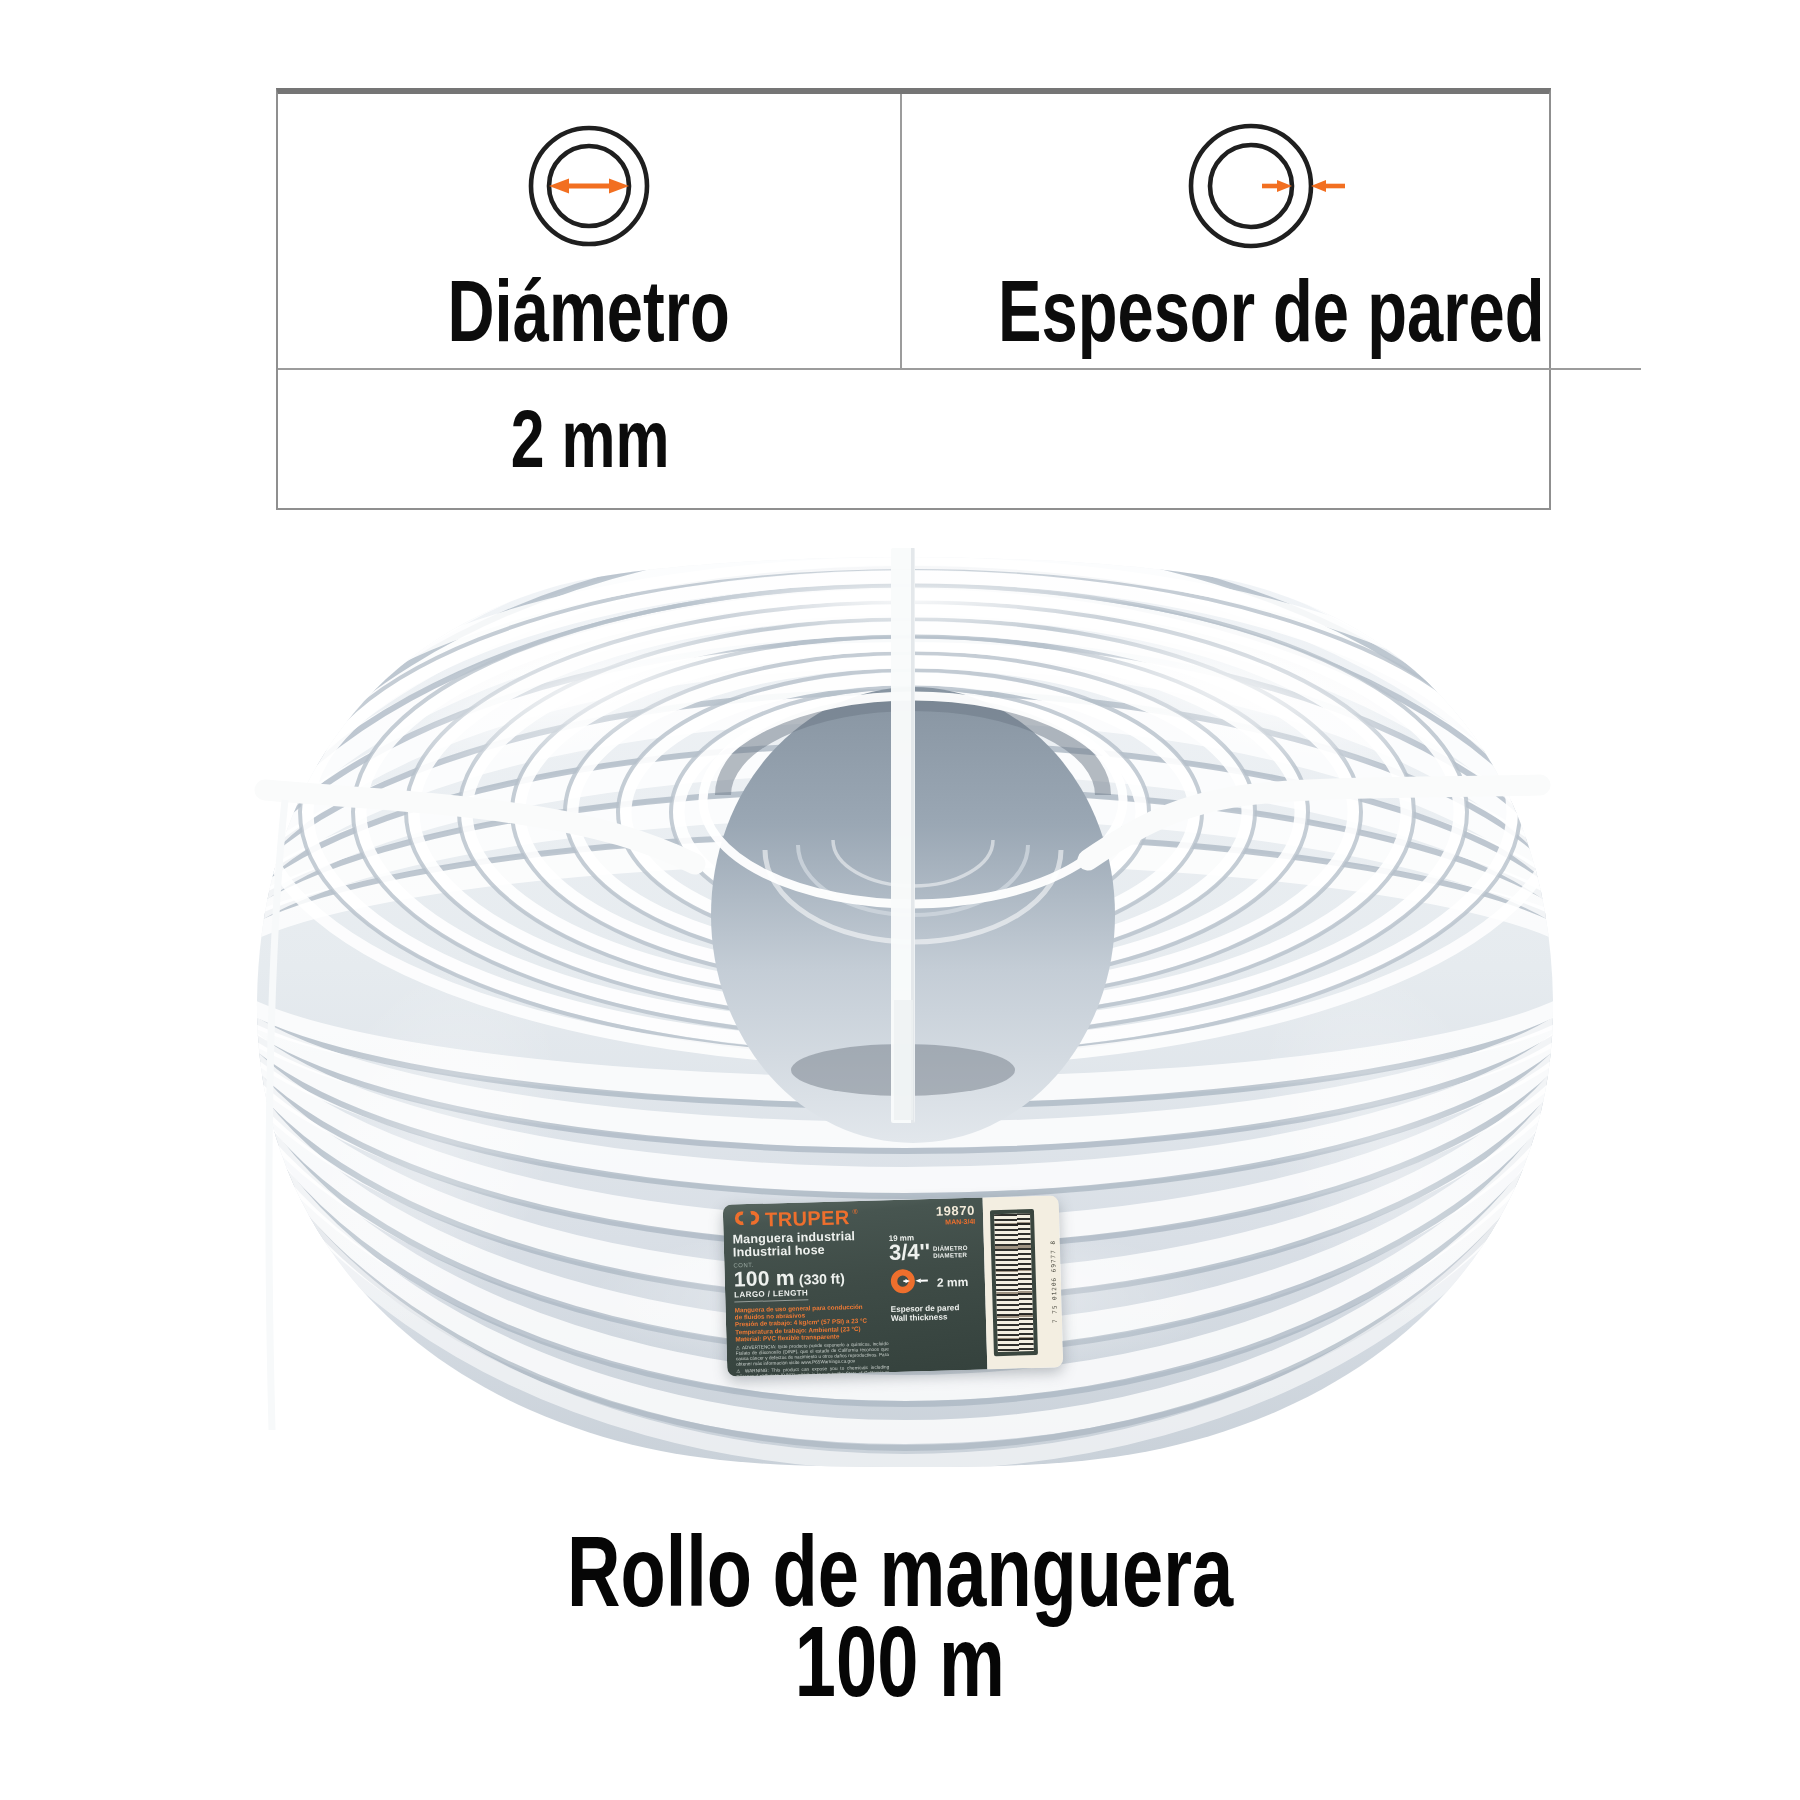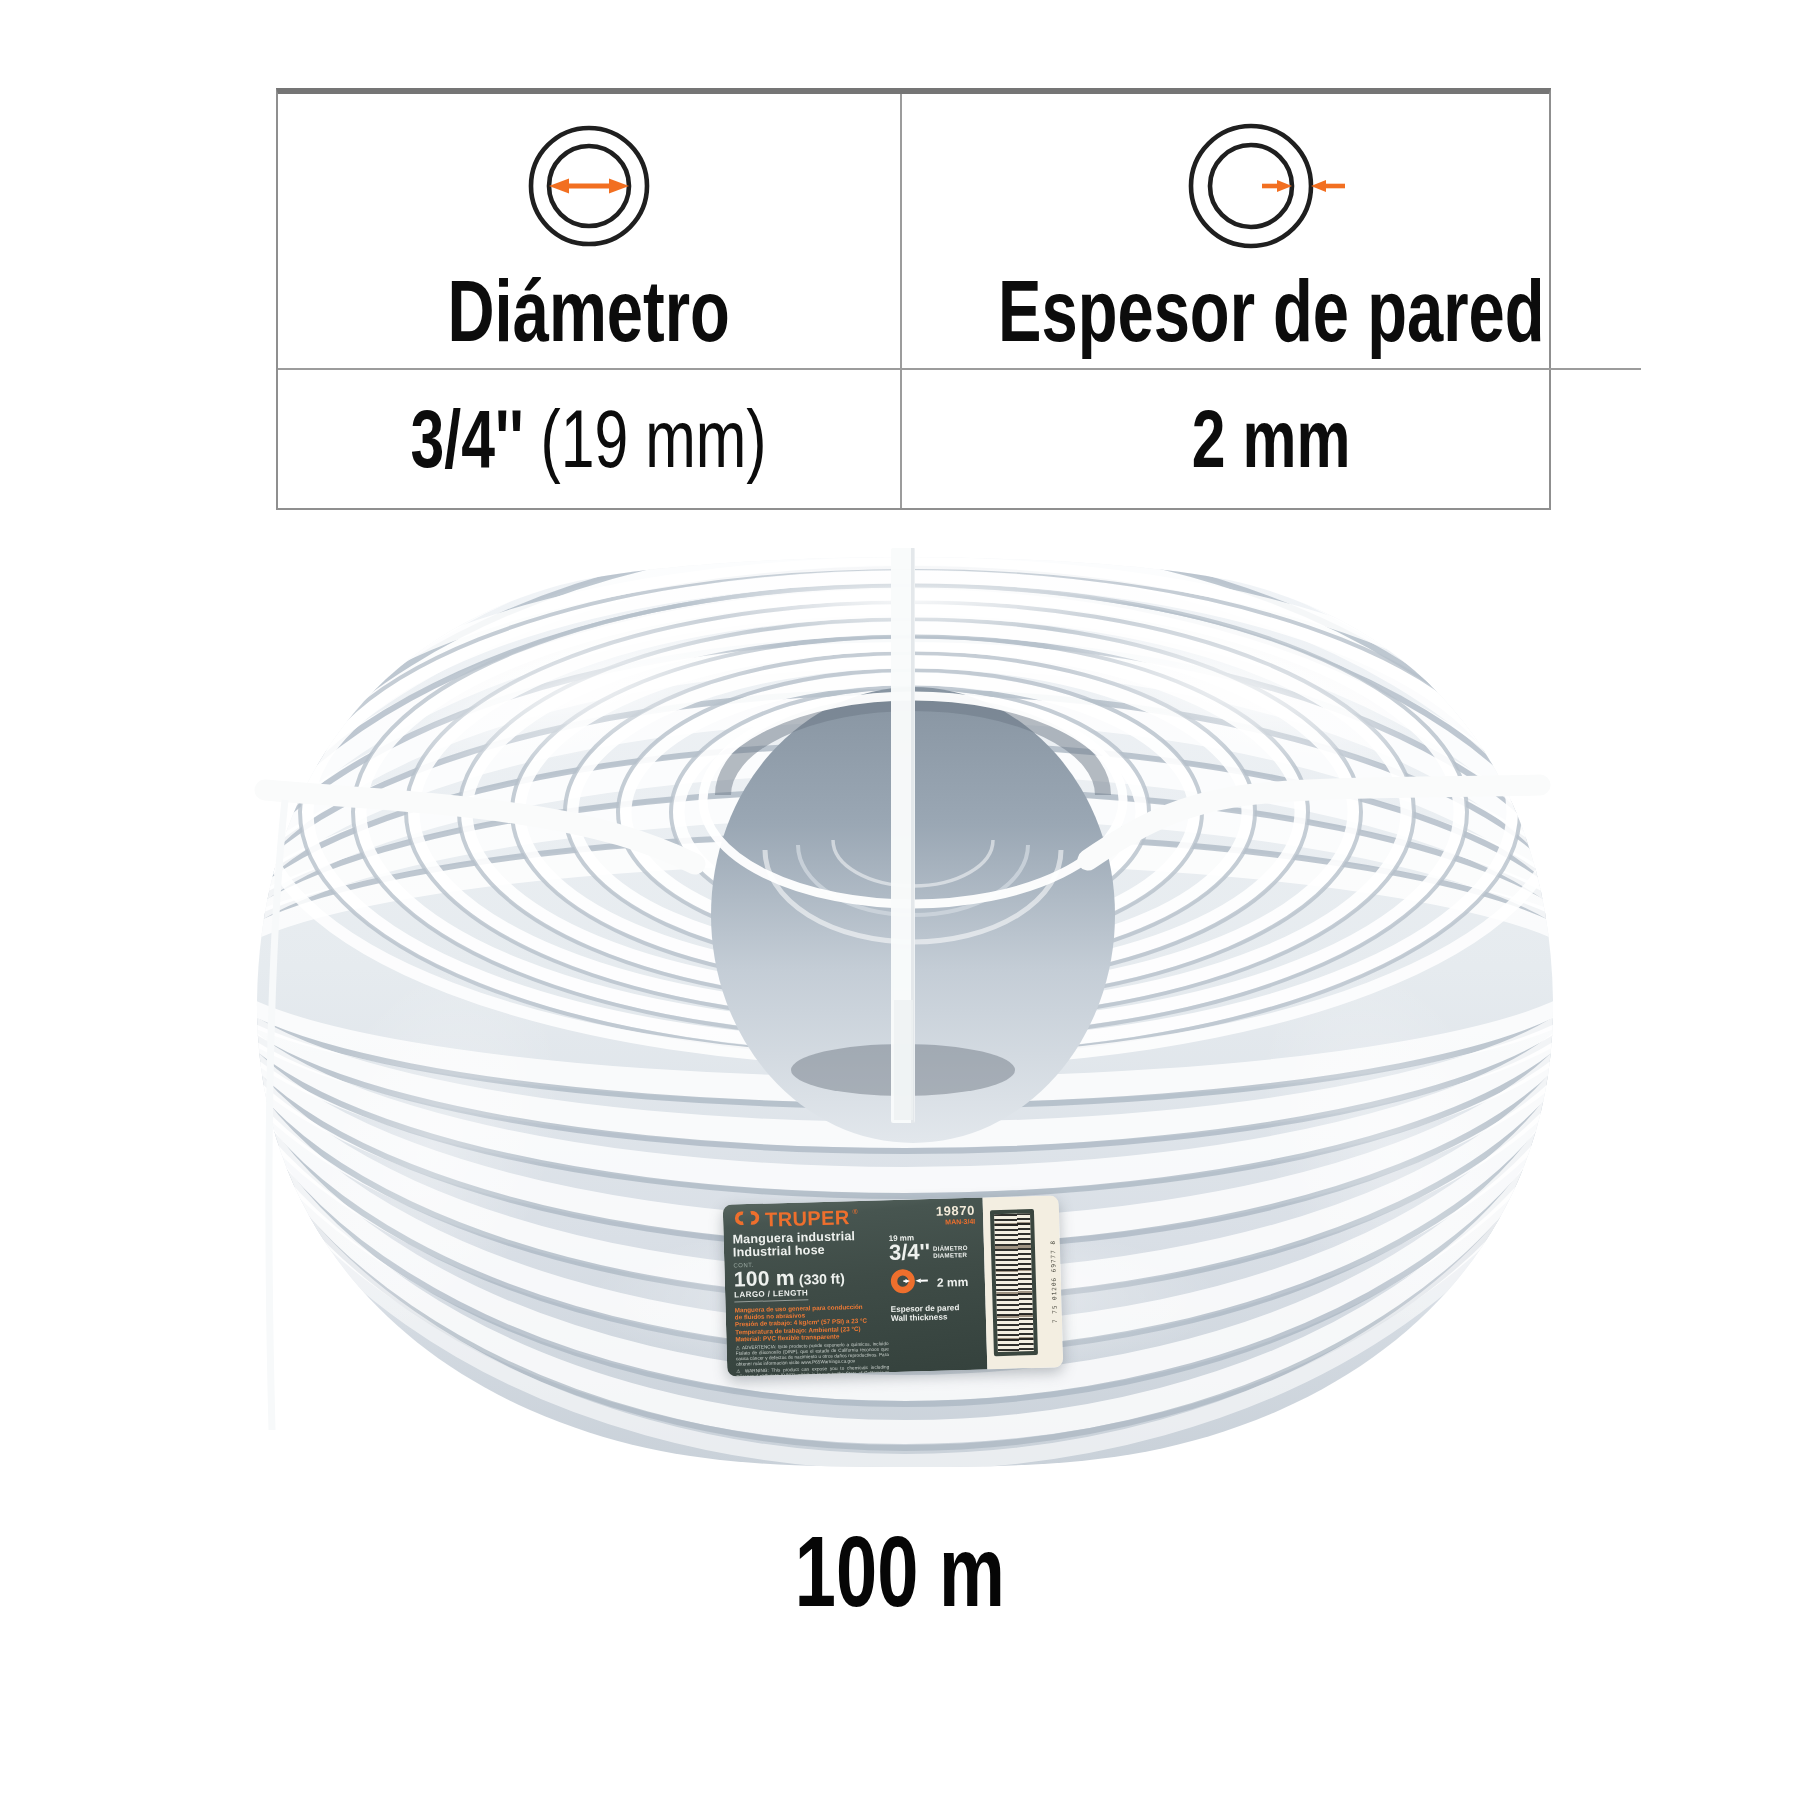--- a/index.html
+++ b/index.html
@@ -102,25 +102,20 @@
         <polygon points="107,66 92,60 92,72" fill="#f26f21"></polygon>
         <polygon points="126,66 141,60 141,72" fill="#f26f21"></polygon>
         <line x1="141" y1="66" x2="160" y2="66" stroke="#f26f21" stroke-width="4.6"></line>
       </svg>
     </div>
     <div class="spec-label">
       <span class="cond">Espesor de pared</span>
     </div>
   </div>
 
-  <div class="cell br value-cell">
-    <div class="spec-value">
-      <span class="cond"><span>3/4''</span>&nbsp;<span class="light">(19 mm)</span></span>
-    </div>
-  </div>
 
   <div class="cell value-cell">
     <div class="spec-value"><span class="cond">2 mm</span></div>
   </div>
 </div>
 
 <svg class="photo-svg" viewBox="0 0 1800 1800">
   <defs>
     <linearGradient id="bodyG" x1="0" y1="0" x2="0" y2="1">
       <stop offset="0" stop-color="#f1f4f7"></stop>
@@ -292,14 +287,15 @@
     </div>
   </div>
 
   <div class="label-barcode">
     <div class="bars"></div>
     <div class="bdigits">7 75 01206 69777 8</div>
   </div>
 </div>
 
 <div class="caption">
+  <div class="line"><span class="cond">Rollo de manguera</span></div>
   <div class="line"><span class="cond">100 m</span></div>
 </div>
 
 </body></html>

